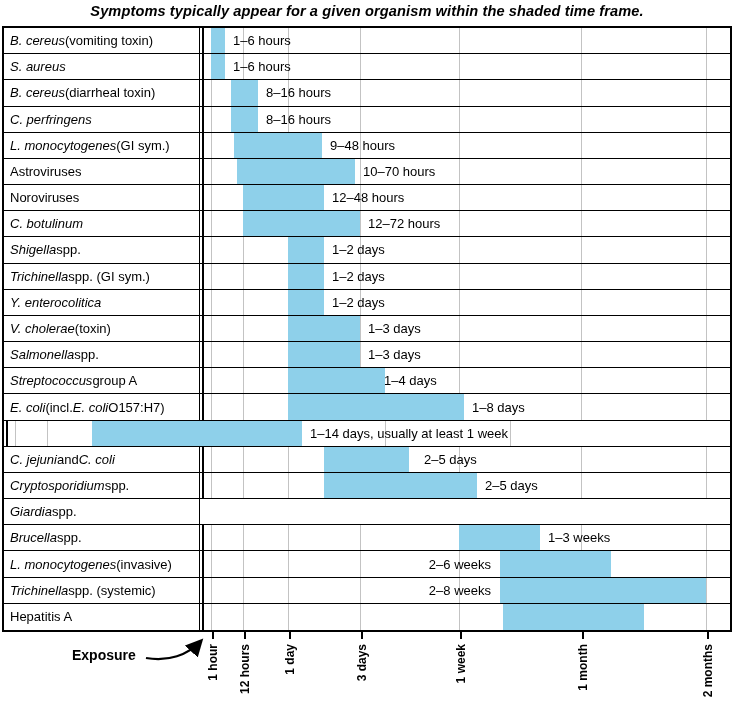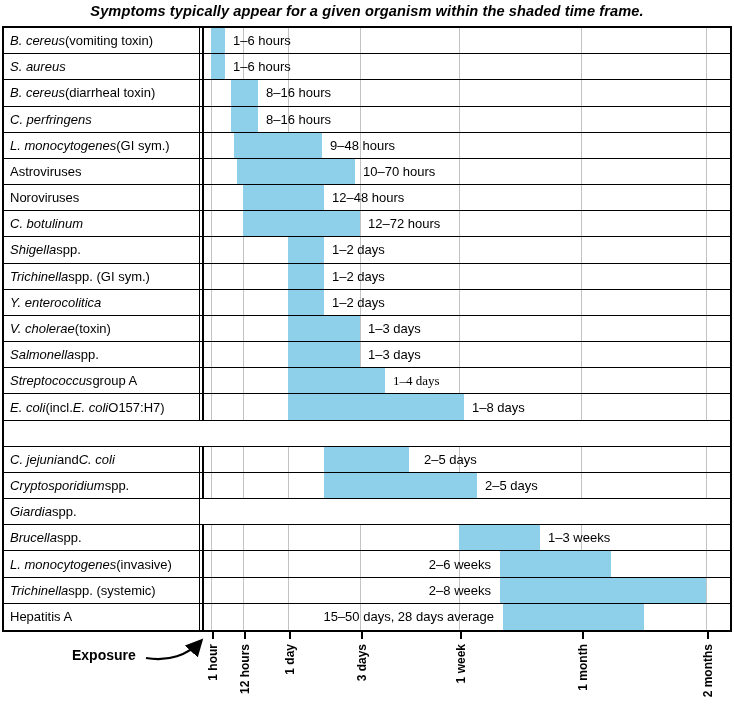--- a/index.html
+++ b/index.html
@@ -269,21 +269,21 @@
         </div>
         <div class="plot-cell">
           <div class="gridline" style="left: 6.5px;"></div>
           <div class="gridline" style="left: 38.5px;"></div>
           <div class="gridline" style="left: 83.5px;"></div>
           <div class="gridline" style="left: 155.5px;"></div>
           <div class="gridline" style="left: 254.5px;"></div>
           <div class="gridline" style="left: 376.5px;"></div>
           <div class="gridline" style="left: 501.5px;"></div>
           <div class="bar" style="left: 84px; width: 97px;"></div>
-          <div class="range-label" style="left: 189px; font-family: Liberation Serif, serif;">1–4 days</div>
+          <div class="range-label" style="left: 180px;">1–4 days</div>
         </div>
       </div>
       <div class="row">
         <div class="label-cell">
           <i>E. coli</i>
           <span> (incl. </span>
           <i>E. coli</i>
           <span> O157:H7)</span>
         </div>
         <div class="plot-cell">
@@ -292,20 +292,31 @@
           <div class="gridline" style="left: 83.5px;"></div>
           <div class="gridline" style="left: 155.5px;"></div>
           <div class="gridline" style="left: 254.5px;"></div>
           <div class="gridline" style="left: 376.5px;"></div>
           <div class="gridline" style="left: 501.5px;"></div>
           <div class="bar" style="left: 84px; width: 176px;"></div>
           <div class="range-label" style="left: 268px;">1–8 days</div>
         </div>
       </div>
       <div class="row">
+        <div class="plot-cell">
+          <div class="gridline" style="left: 6.5px;"></div>
+          <div class="gridline" style="left: 38.5px;"></div>
+          <div class="gridline" style="left: 83.5px;"></div>
+          <div class="gridline" style="left: 155.5px;"></div>
+          <div class="gridline" style="left: 254.5px;"></div>
+          <div class="gridline" style="left: 376.5px;"></div>
+          <div class="gridline" style="left: 501.5px;"></div>
+          <div class="bar" style="left: 84px; width: 210px;"></div>
+          <div class="range-label" style="left: 302px;">1–14 days, usually at least 1 week</div>
+        </div>
       </div>
       <div class="row">
         <div class="label-cell">
           <i>C. jejuni</i>
           <span> and </span>
           <i>C. coli</i>
         </div>
         <div class="plot-cell">
           <div class="gridline" style="left: 6.5px;"></div>
           <div class="gridline" style="left: 38.5px;"></div>
@@ -398,21 +409,20 @@
         </div>
         <div class="plot-cell">
           <div class="gridline" style="left: 6.5px;"></div>
           <div class="gridline" style="left: 38.5px;"></div>
           <div class="gridline" style="left: 83.5px;"></div>
           <div class="gridline" style="left: 155.5px;"></div>
           <div class="gridline" style="left: 254.5px;"></div>
           <div class="gridline" style="left: 376.5px;"></div>
           <div class="gridline" style="left: 501.5px;"></div>
           <div class="bar" style="left: 299px; width: 141px;"></div>
-          <div class="range-label left" style="left: 0px; width: 290px;">15–50 days, 28 days average</div>
         </div>
       </div>
     </div>
   <div class="axis" id="axis">
       <div class="tick-mark" style="left: 6.25px;"></div>
       <div class="tick-label" style="left: 0px;">1 hour</div>
       <div class="tick-mark" style="left: 38.25px;"></div>
       <div class="tick-label" style="left: 32px;">12 hours</div>
       <div class="tick-mark" style="left: 83.25px;"></div>
       <div class="tick-label" style="left: 77px;">1 day</div>

